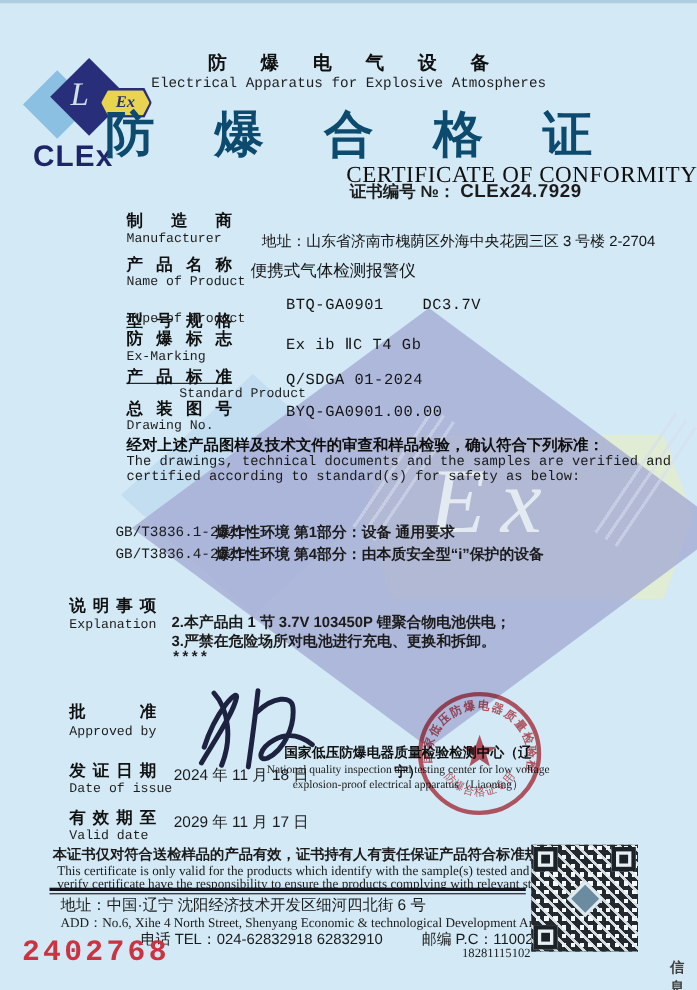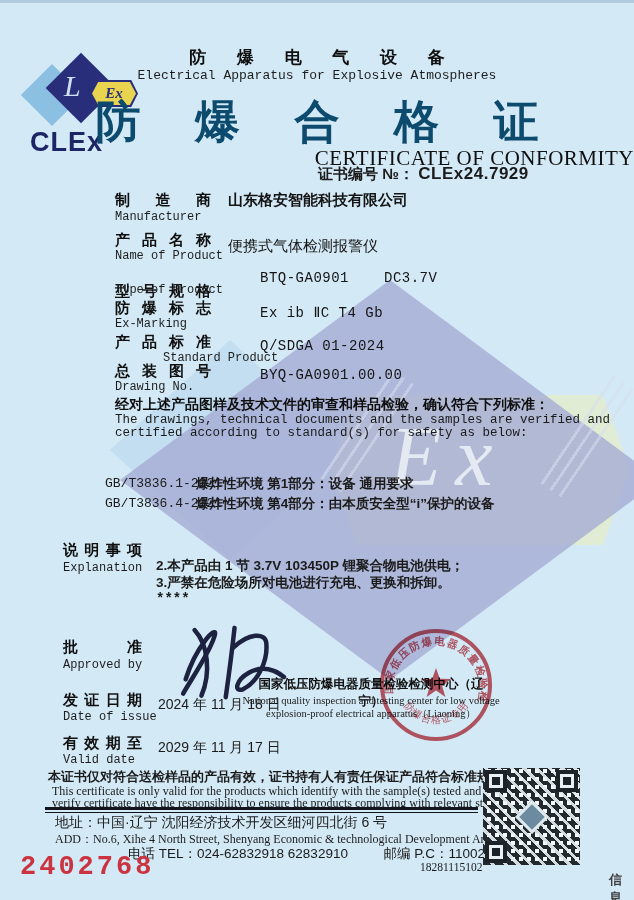--- a/index.html
+++ b/index.html
@@ -101,36 +101,36 @@
   <div class="abs t2 mono">Electrical Apparatus for Explosive Atmospheres</div>
   <div class="abs t3">防 爆 合 格 证</div>
   <div class="abs t4 serif">CERTIFICATE OF CONFORMITY</div>
   <div class="abs certno">
     <span class="lab">证书编号 №：</span>
     <span class="val">CLEx24.7929</span>
   </div>
 
   <div class="abs lab-cn" style="left:115px;top:191px;">制 造 商</div>
   <div class="abs lab-en mono" style="left:115px;top:210px;">Manufacturer</div>
-  <div class="abs val-cn" style="left:228px;top:191px;font-weight:600;">山东格安智能科技有限公司</div>
+  <div class="abs val-cn" style="left:238px;top:211px;font-size:13.5px;">地址：山东省济南市槐荫区外海中央花园三区 3 号楼 2-2704</div>
 
   <div class="abs lab-cn" style="left:115px;top:231px;">产 品 名 称</div>
   <div class="abs lab-en mono" style="left:115px;top:249px;">Name of Product</div>
   <div class="abs val-cn" style="left:228px;top:237px;">便携式气体检测报警仪</div>
 
   <div class="abs lab-cn" style="left:115px;top:265px;margin-top:17px;">型 号 规 格</div>
   <div class="abs lab-en mono" style="left:115px;top:283px;">Type of Product</div>
   <div class="abs val-mono mono" style="left:228px;top:270px;">BTQ-GA0901</div>
   <div class="abs val-mono mono" style="left:352px;top:270px;">DC3.7V</div>
 
   <div class="abs lab-cn" style="left:115px;top:299px;">防 爆 标 志</div>
   <div class="abs lab-en mono" style="left:115px;top:317px;">Ex-Marking</div>
   <div class="abs val-mono mono" style="left:228px;top:304px;">Ex ib ⅡC T4 Gb</div>
 
-  <div class="abs lab-cn" style="left:115px;top:333px;">产 品 标 准</div>
+  <div class="abs lab-cn" style="left:115px;top:333px;text-decoration:underline;">产 品 标 准</div>
   <div class="abs lab-en mono" style="left:115px;top:351px;margin-left:48px;">Standard Product</div>
   <div class="abs val-mono mono" style="left:228px;top:338px;">Q/SDGA 01-2024</div>
 
   <div class="abs lab-cn" style="left:115px;top:362px;">总 装 图 号</div>
   <div class="abs lab-en mono" style="left:115px;top:380px;">Drawing No.</div>
   <div class="abs val-mono mono" style="left:228px;top:367px;">BYQ-GA0901.00.00</div>
 
   <div class="abs" style="left:115px;top:396px;font-size:14px;font-weight:bold;color:#0f0f0f;">经对上述产品图样及技术文件的审查和样品检验，确认符合下列标准：</div>
   <div class="abs mono" style="left:115px;top:413px;font-size:12.5px;">The drawings, technical documents and the samples are verified and</div>
   <div class="abs mono" style="left:115px;top:426px;font-size:12.5px;">certified according to standard(s) for safety as below:</div>

